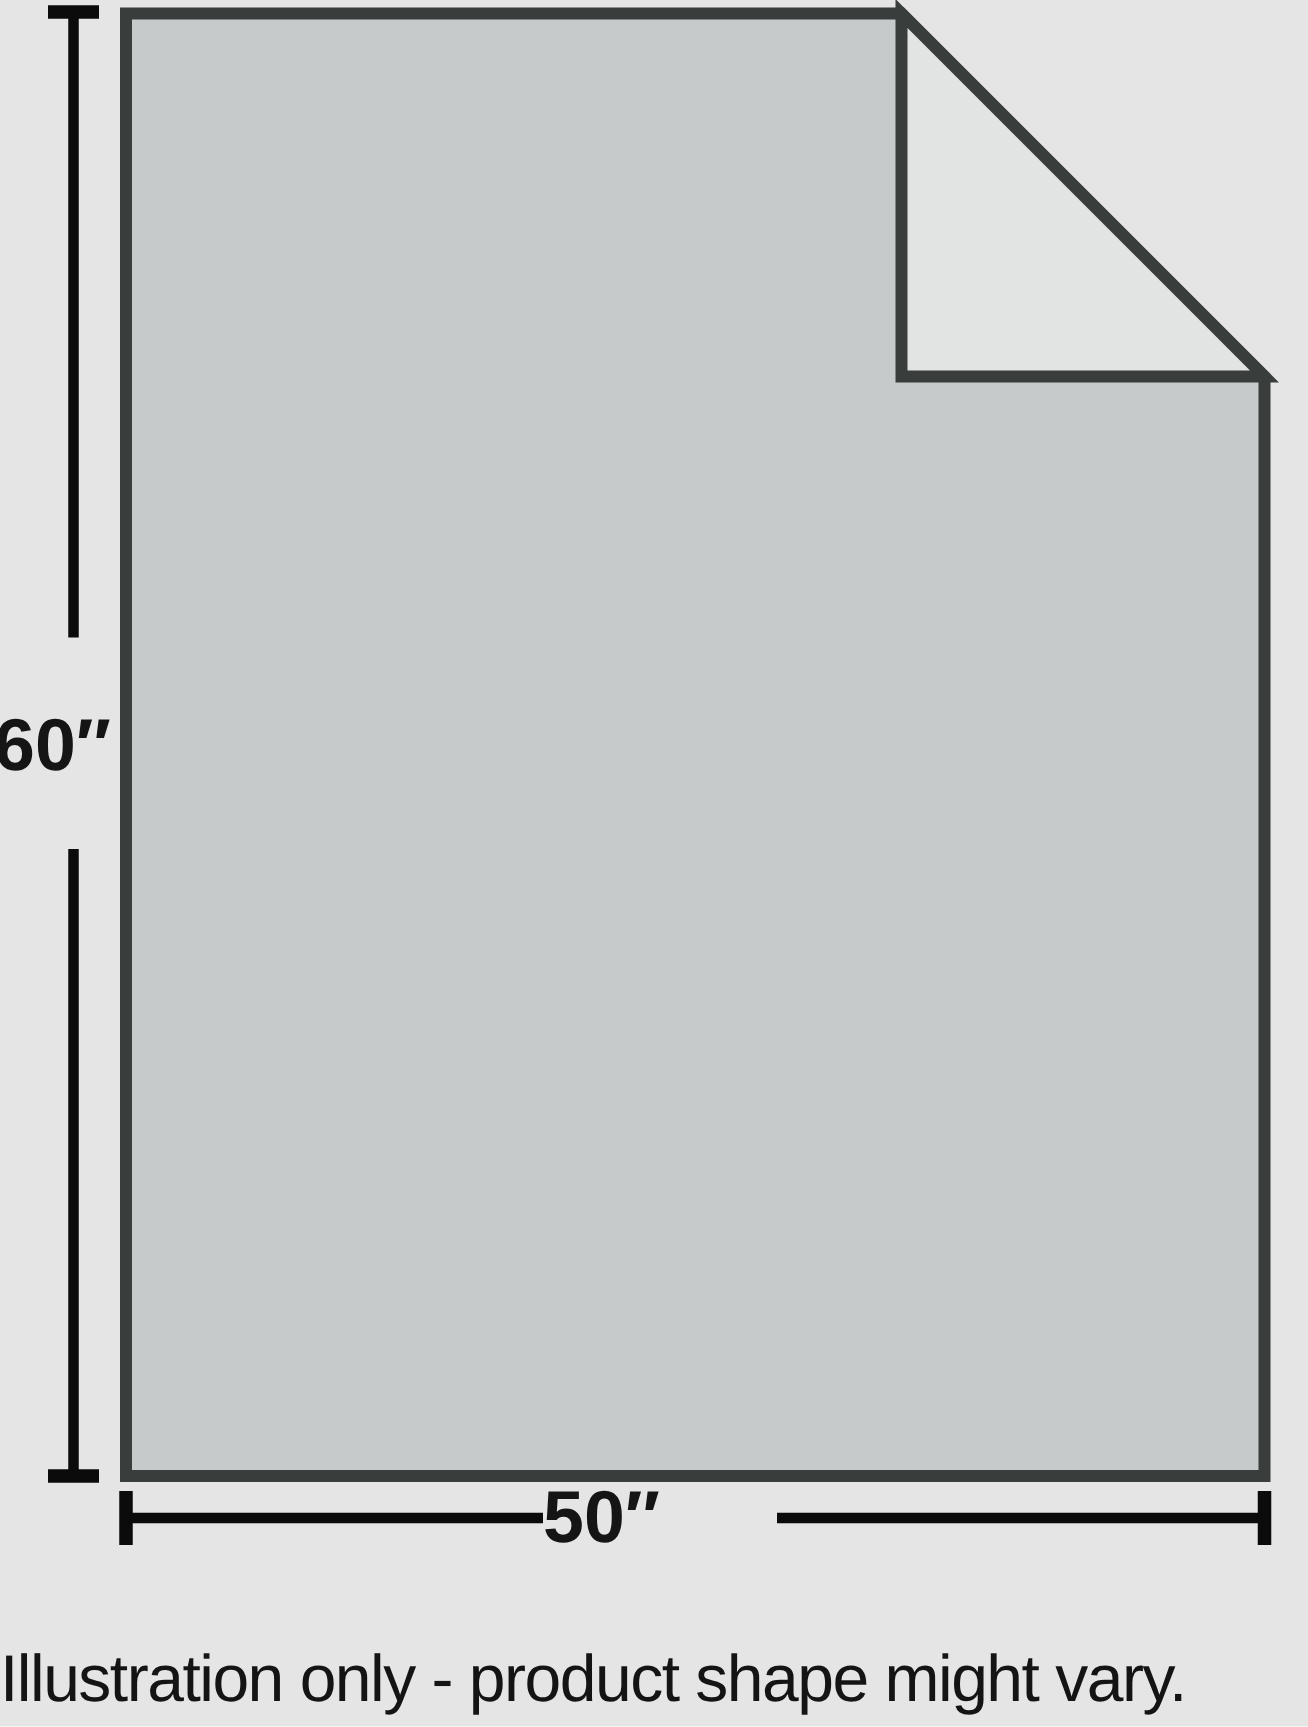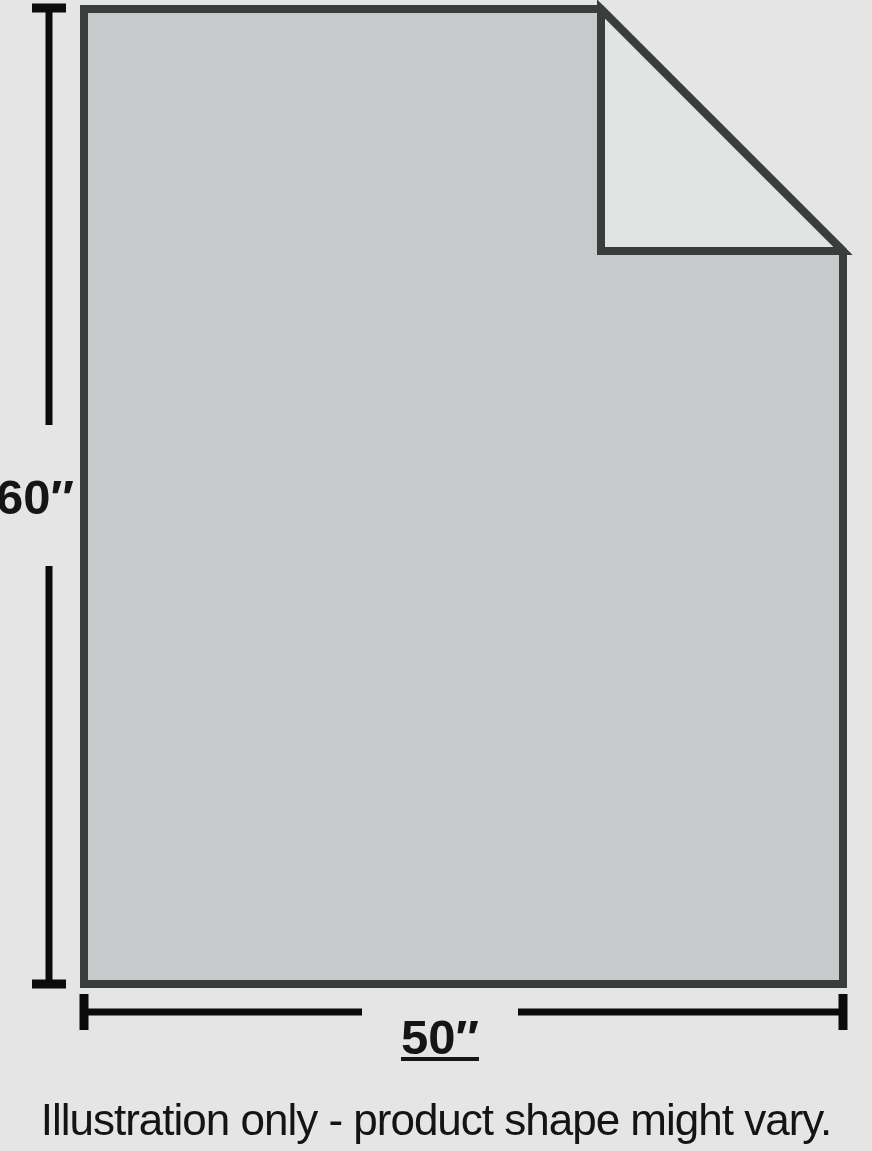--- a/index.html
+++ b/index.html
@@ -31,30 +31,27 @@
     color: #151515;
     white-space: nowrap;
   }
   .dim-label.height {
     left: -4px;
     top: 473px;
   }
   .dim-label.width {
     left: 362px;
     width: 156px;
-    top: 1013px;
-    text-align: center;
-    text-decoration: underline;
+    top: 988px;
   }
   .caption {
     position: absolute;
     left: 0;
     right: 0;
     top: 1096px;
-    text-align: center;
     font-size: 44px;
     letter-spacing: -1px;
     line-height: 1.1;
     color: #141414;
     white-space: nowrap;
   }
 </style>
 </head>
 <body>
 

